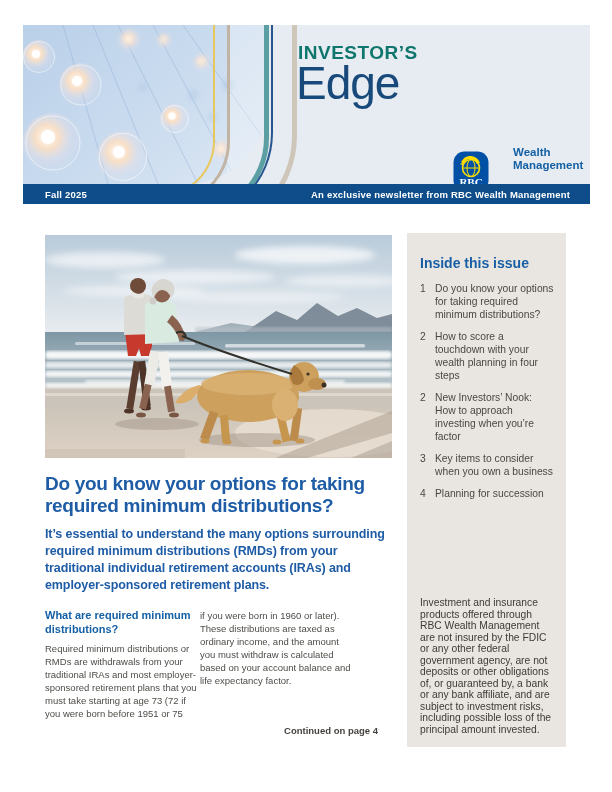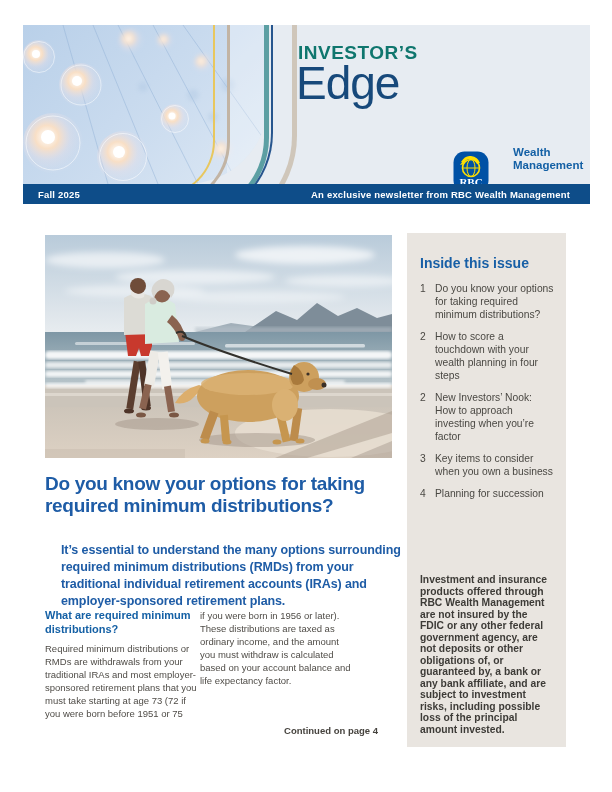--- a/index.html
+++ b/index.html
@@ -20,35 +20,35 @@
   .kicker{position:absolute;left:275px;top:17px;font-size:19px;font-weight:600;letter-spacing:.5px;color:#0f766e;}
   .edge-title{position:absolute;left:273px;top:33px;font-size:46px;font-weight:500;letter-spacing:-1px;color:#17497B;line-height:50px;}
   .logo-row{position:absolute;left:430px;top:100px;display:flex;align-items:center;gap:24px;}
   .shield-wrap{position:relative;width:36px;height:41px;margin-top:26px;}
   .reg{position:absolute;right:-7px;bottom:-1px;font-size:6px;color:#55606b;}
   .wm-name{font-size:11.5px;font-weight:bold;color:#1460A5;line-height:13px;}
 
   
   .issue-bar{position:absolute;left:23px;top:184px;width:567px;height:20px;background:#0E4D89;
              display:flex;align-items:center;justify-content:space-between;
-             padding:0 20px 0 15px;box-sizing:border-box;}
+             padding:0 20px 0 22px;box-sizing:border-box;}
   .issue-bar span{font-size:9.5px;font-weight:bold;color:#ffffff;letter-spacing:.2px;}
 
   
   .beach{position:absolute;left:45px;top:235px;width:347px;height:223px;overflow:hidden;background:#cfd9e2;}
 
   
   .panel{position:absolute;left:407px;top:233px;width:159px;height:514px;background:#E9E5E0;
          box-sizing:border-box;padding:22px 12px 12px 13px;display:flex;flex-direction:column;}
   .panel-heading{font-size:14px;font-weight:bold;color:#175FA6;margin:0 0 11px 0;}
   .toc-row{display:flex;margin-bottom:9px;font-size:10.3px;line-height:13px;color:#4A4843;}
   .toc-num{width:15px;flex:none;}
   .toc-text{flex:1;}
   .panel-spacer{flex:1;}
-  .disclaimer{font-size:10.3px;line-height:11.5px;font-weight:bold;color:#3D3B37;}
+  .disclaimer{font-size:10.3px;line-height:11.5px;font-weight:normal;color:#3D3B37;}
 
   
   .headline{position:absolute;left:45px;top:473px;width:360px;font-size:19px;line-height:22px;
             color:#1E5CA6;font-weight:600;letter-spacing:-.3px;}
   .intro{position:absolute;left:45px;top:526px;width:352px;font-size:12.5px;line-height:17px;
          color:#1E5CA6;font-weight:600;letter-spacing:-.1px;}
   .columns{position:absolute;left:45px;top:609px;width:331px;display:flex;align-items:flex-start;}
   .colA,.colB{width:155px;}
   .subhead{font-size:11px;line-height:13.5px;font-weight:bold;color:#1460A5;margin:0 0 6px 0;}
   .bodytext{font-size:9.5px;line-height:13px;color:#4F4C47;margin:0;letter-spacing:0;}
@@ -276,27 +276,27 @@
     <div class="toc-row">
       <span class="toc-num">4</span>
       <span class="toc-text">Planning for succession</span>
     </div>
 
     <div class="panel-spacer"></div>
     <div class="disclaimer">Investment and insurance products offered through RBC Wealth Management are not insured by the FDIC or any other federal government agency, are not deposits or other obligations of, or guaranteed by, a bank or any bank affiliate, and are subject to investment risks, including possible loss of the principal amount invested.</div>
   </div>
 
   <h1 class="headline" style="margin:0;">Do you know your options for taking required minimum distributions?</h1>
-  <p class="intro" style="margin:16px;">It’s essential to understand the many options surrounding required minimum distributions (RMDs) from your traditional individual retirement accounts (IRAs) and employer-sponsored retirement plans.</p>
+  <p class="intro" style="margin:0;">It’s essential to understand the many options surrounding required minimum distributions (RMDs) from your traditional individual retirement accounts (IRAs) and employer-sponsored retirement plans.</p>
 
   <div class="columns">
     <div class="colA">
       <h3 class="subhead">What are required minimum distributions?</h3>
       <p class="bodytext">Required minimum distributions or RMDs are withdrawals from your traditional IRAs and most employer-sponsored retirement plans that you must take starting at age 73 (72 if you were born before 1951 or 75</p>
     </div>
     <div class="colB">
-      <p class="bodytext">if you were born in 1956 or later). These distributions are taxed as ordinary income, and the amount you must withdraw is calculated based on your account balance and life expectancy factor.</p>
+      <p class="bodytext">if you were born in 1960 or later). These distributions are taxed as ordinary income, and the amount you must withdraw is calculated based on your account balance and life expectancy factor.</p>
     </div>
   </div>
 
   <div class="continued">Continued on page 4</div>
 
 </div>
 
 </body></html>

